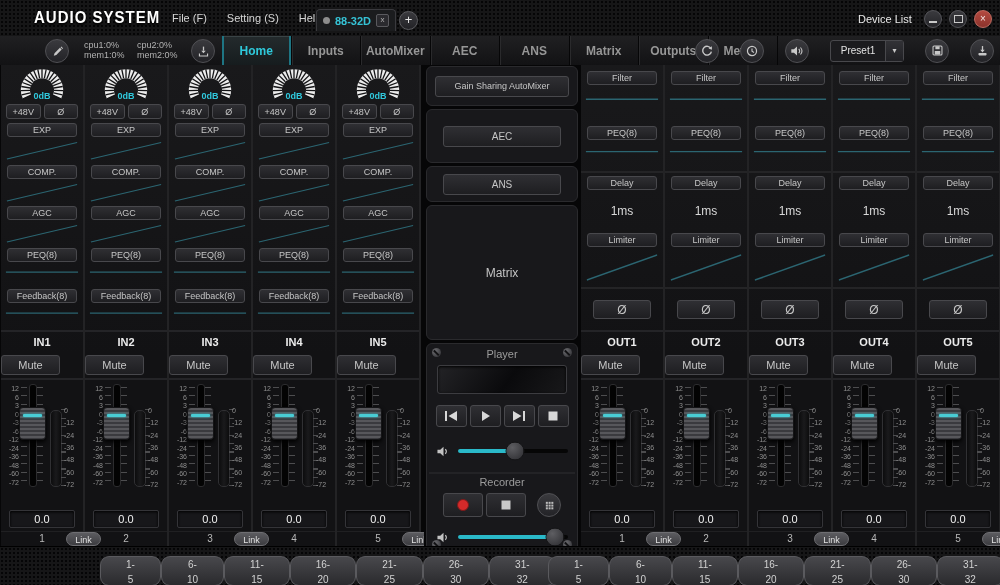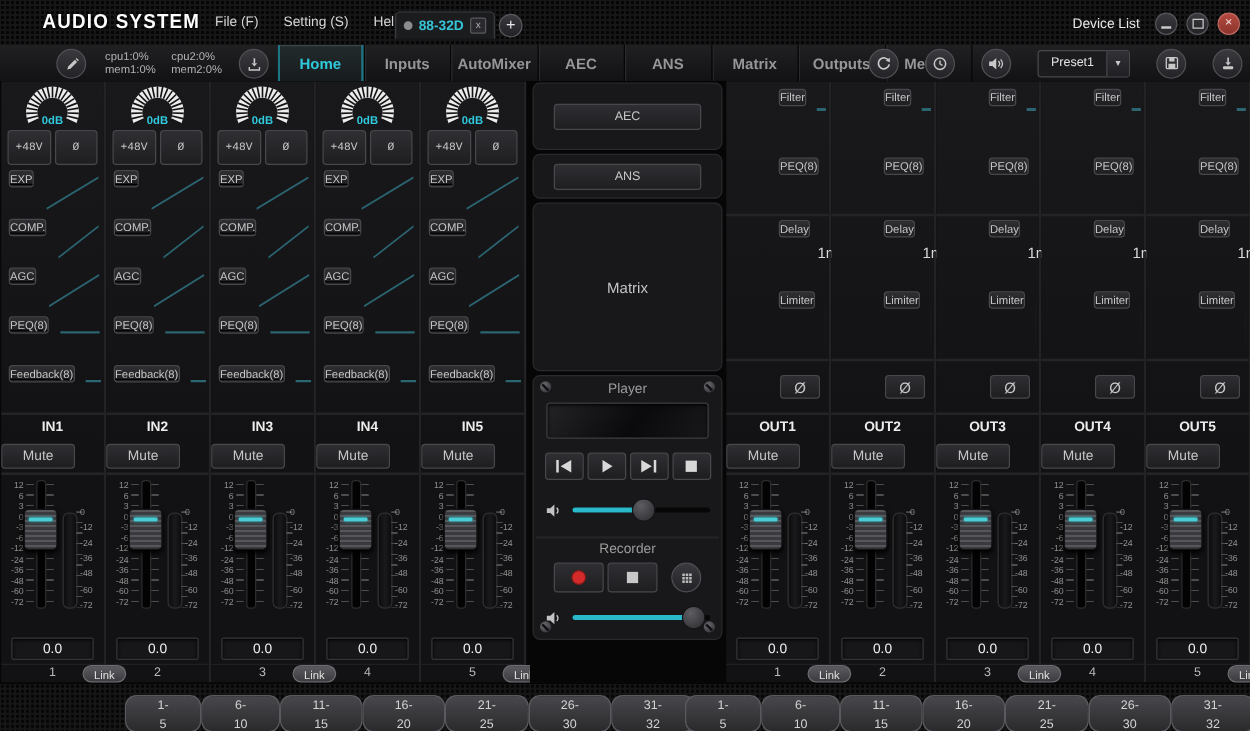--- a/index.html
+++ b/index.html
@@ -58,28 +58,28 @@
   .region{position:absolute;top:0;bottom:0;overflow:hidden;}
   #inputs-region{left:0;width:424px;} #outputs-region{left:580px;width:420px;}
   .strips{display:flex;height:100%;padding-left:1px;}
   .strip{width:82px;flex:0 0 82px;background:linear-gradient(#19191b,#121214 60%);
       border-right:2px solid #232325;display:flex;flex-direction:column;position:relative;}
   .btn{background:linear-gradient(#2f2f33,#1e1e21);border:1px solid #48484c;border-radius:3px;
       color:#c6c6c6;display:flex;align-items:center;justify-content:center;font-family:inherit;padding:0;}
   .gauge-wrap{height:34px;margin-top:2px;position:relative;display:flex;justify-content:center;}
   .gauge-val{position:absolute;bottom:0;left:0;right:0;text-align:center;color:#30c9dd;
       font-size:9px;font-weight:bold;}
-  .io-btns{display:flex;gap:3px;margin:3px 5px 0;height:28px;font-family:Liberation Mono, monospace;}
+  .io-btns{display:flex;gap:3px;margin:3px 5px 0;height:15px;}
   .io-btns .btn{flex:1;font-size:9px;}
   .sections{flex:1;display:flex;flex-direction:column;margin-top:3px;}
-  .isec{flex:1;display:flex;flex-direction:row;min-height:0;text-decoration:underline;}
+  .isec{flex:1;display:flex;flex-direction:column;min-height:0;}
   .sbtn{height:14px;margin:1px 6px;font-size:9px;}
   .graph{flex:1;margin:0 2px;position:relative;min-height:0;}
   .graph svg{position:absolute;inset:0;width:100%;height:100%;}
-  .osec{display:flex;flex-direction:row;padding-left:36px;}
+  .osec{display:flex;flex-direction:column;}
   .osec .sbtn{margin-top:3px;}
   .sec-filter{height:55px;} .sec-peq{height:48px;border-bottom:2px solid #242426;}
   .sec-delay{height:57px;} .sec-limiter{height:57px;border-bottom:2px solid #242426;justify-content:flex-end;}
   .sec-phase{flex:1;align-items:center;justify-content:center;}
   .delay-text{flex:1;display:flex;align-items:center;justify-content:center;color:#d8d8d8;font-size:12px;}
   .phase-btn{width:70%;height:19px;font-size:12px;}
   .chan-head{height:19px;line-height:20px;text-align:center;color:#ececec;font-size:11px;
       font-weight:bold;border-top:2px solid #242427;}
   .mute-row{height:27px;display:flex;align-items:center;justify-content:flex-start;
       border-bottom:2px solid #242427;}
@@ -817,20 +817,23 @@
             </div>
             <div class="val-row">
               <div class="val-box">0.0</div>
             </div>
             <div class="num-row"><span>5</span><button class="link-pill">Link</button></div>
           </div>
         </div>
     </div>
 
     <div class="region" id="center-region">
+      <div class="cpanel pnl-mixer">
+        <button class="btn cbtn b-mixer">Gain Sharing AutoMixer</button>
+      </div>
       <div class="cpanel pnl-aec">
         <button class="btn cbtn b-aec">AEC</button>
       </div>
       <div class="cpanel pnl-ans">
         <button class="btn cbtn b-ans">ANS</button>
       </div>
       <div class="cpanel pnl-matrix">
         <span>Matrix</span>
       </div>
       <div class="cpanel pnl-player">

